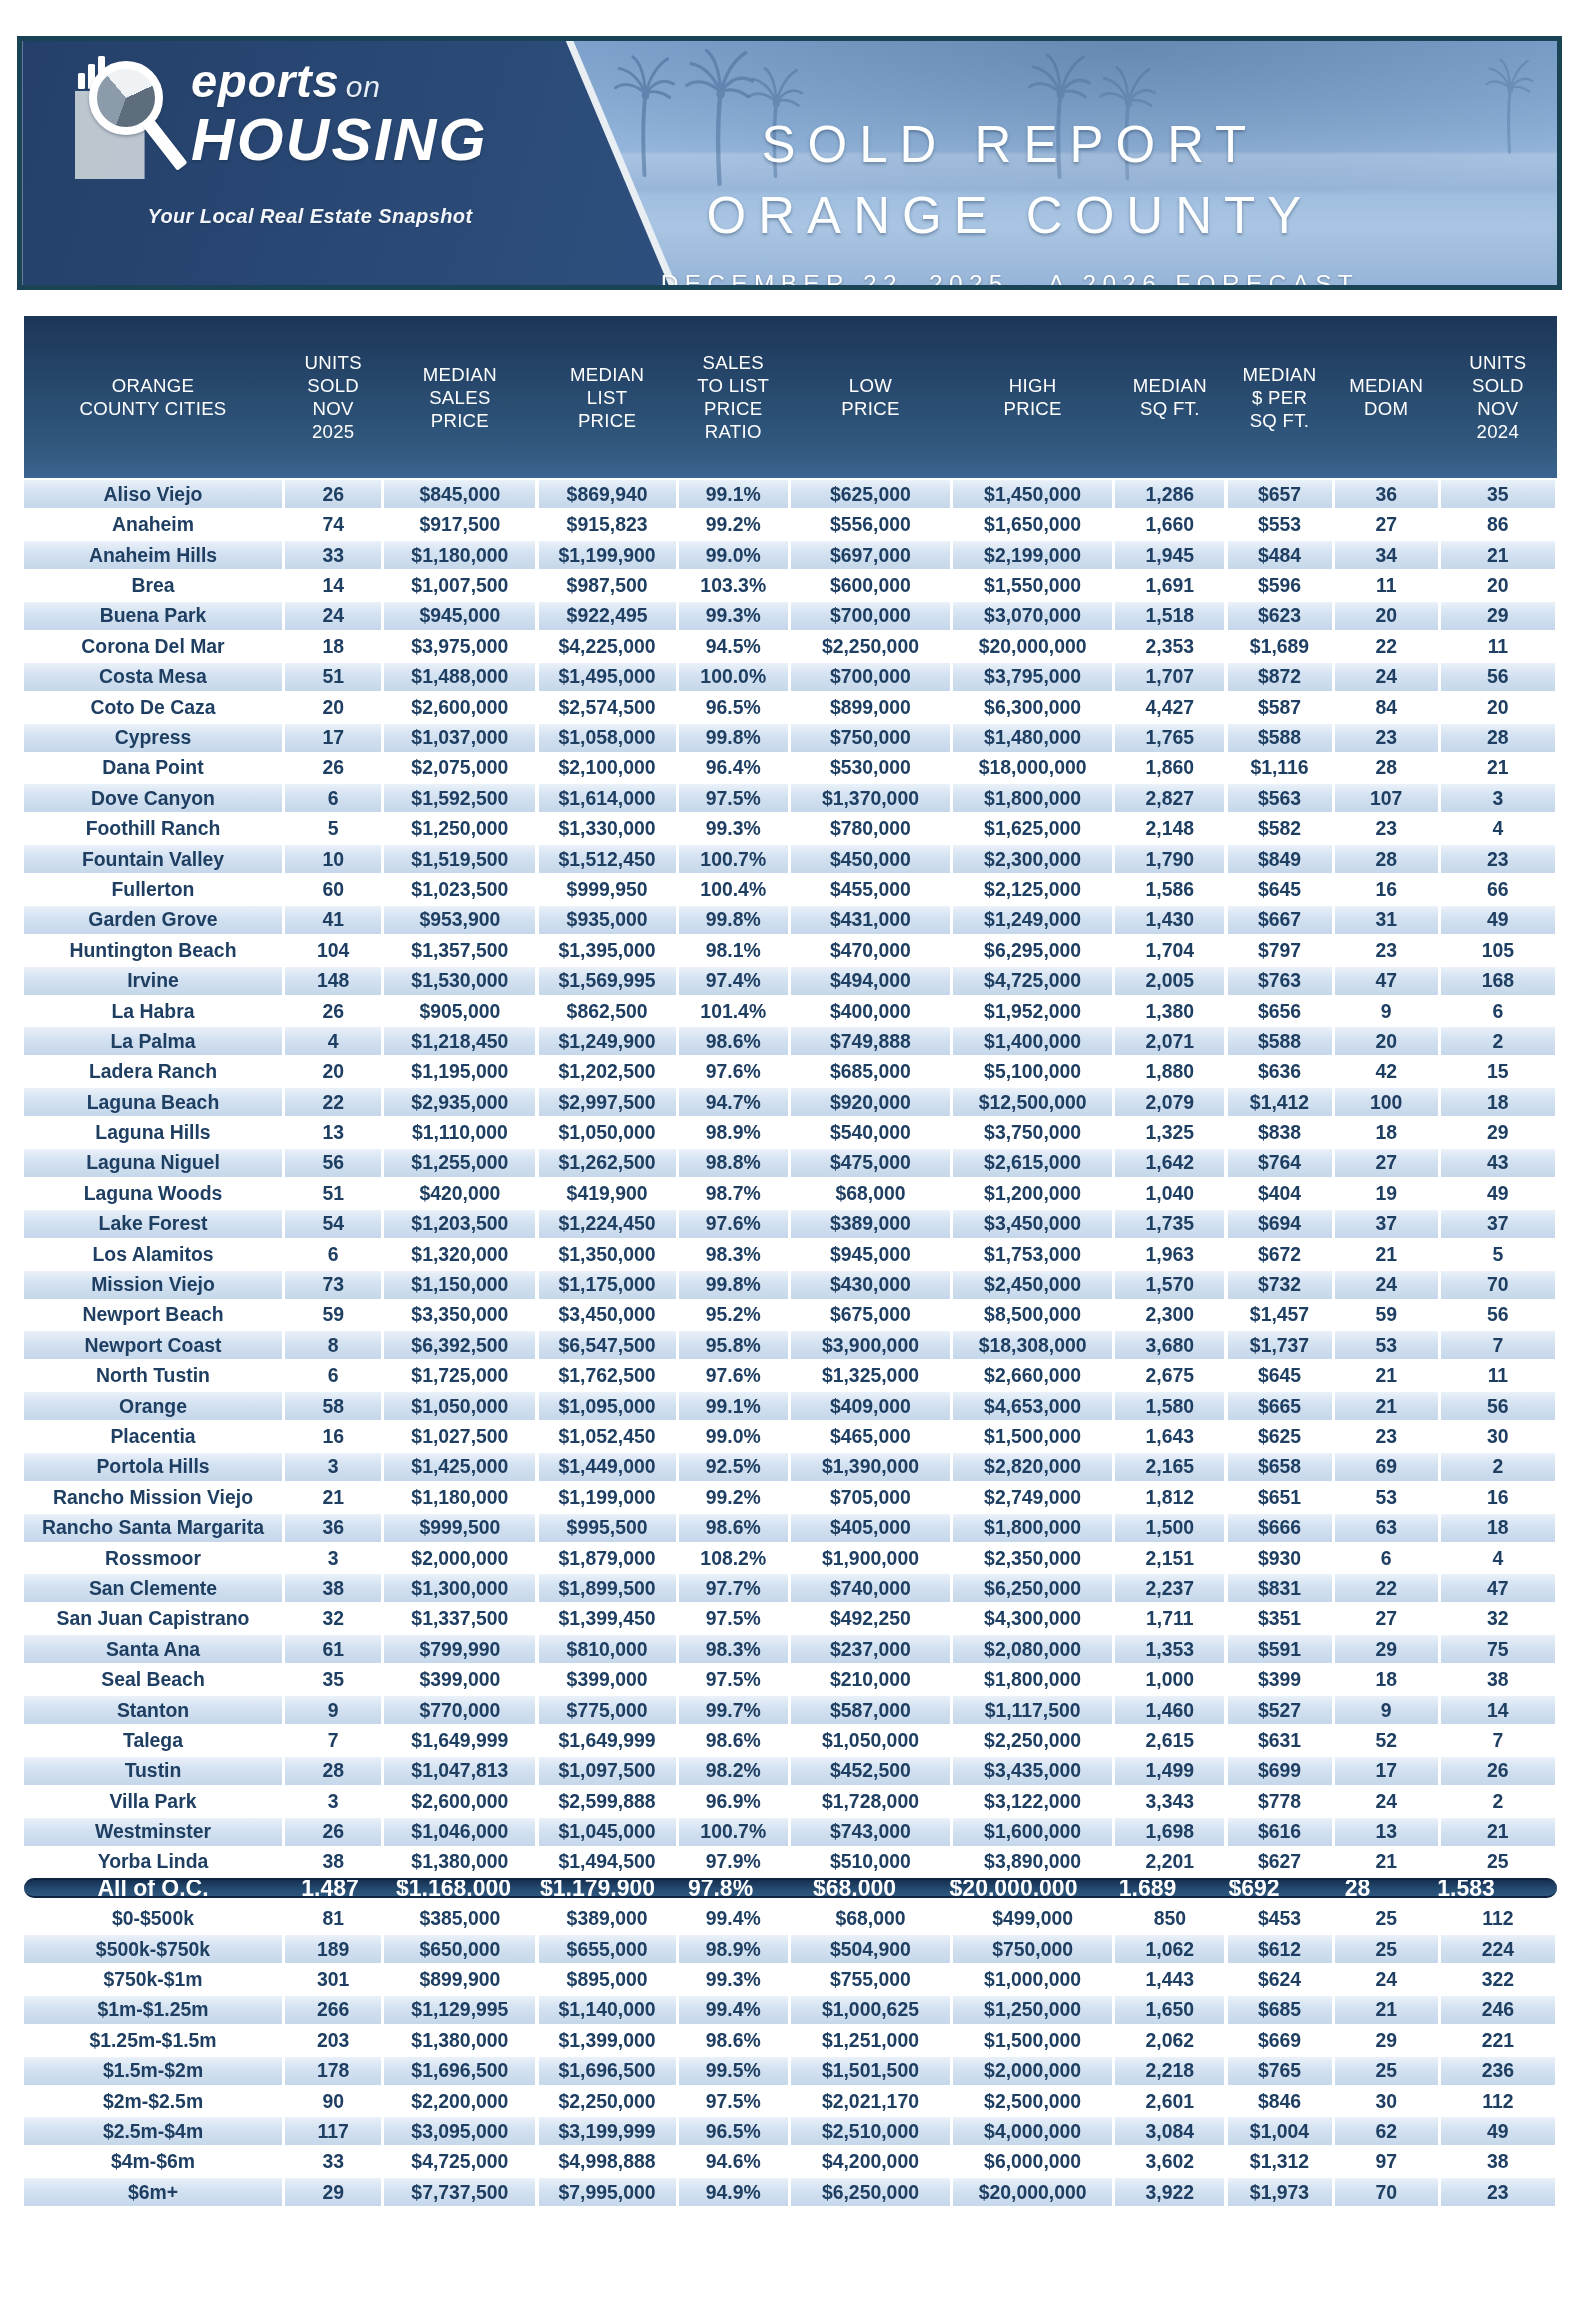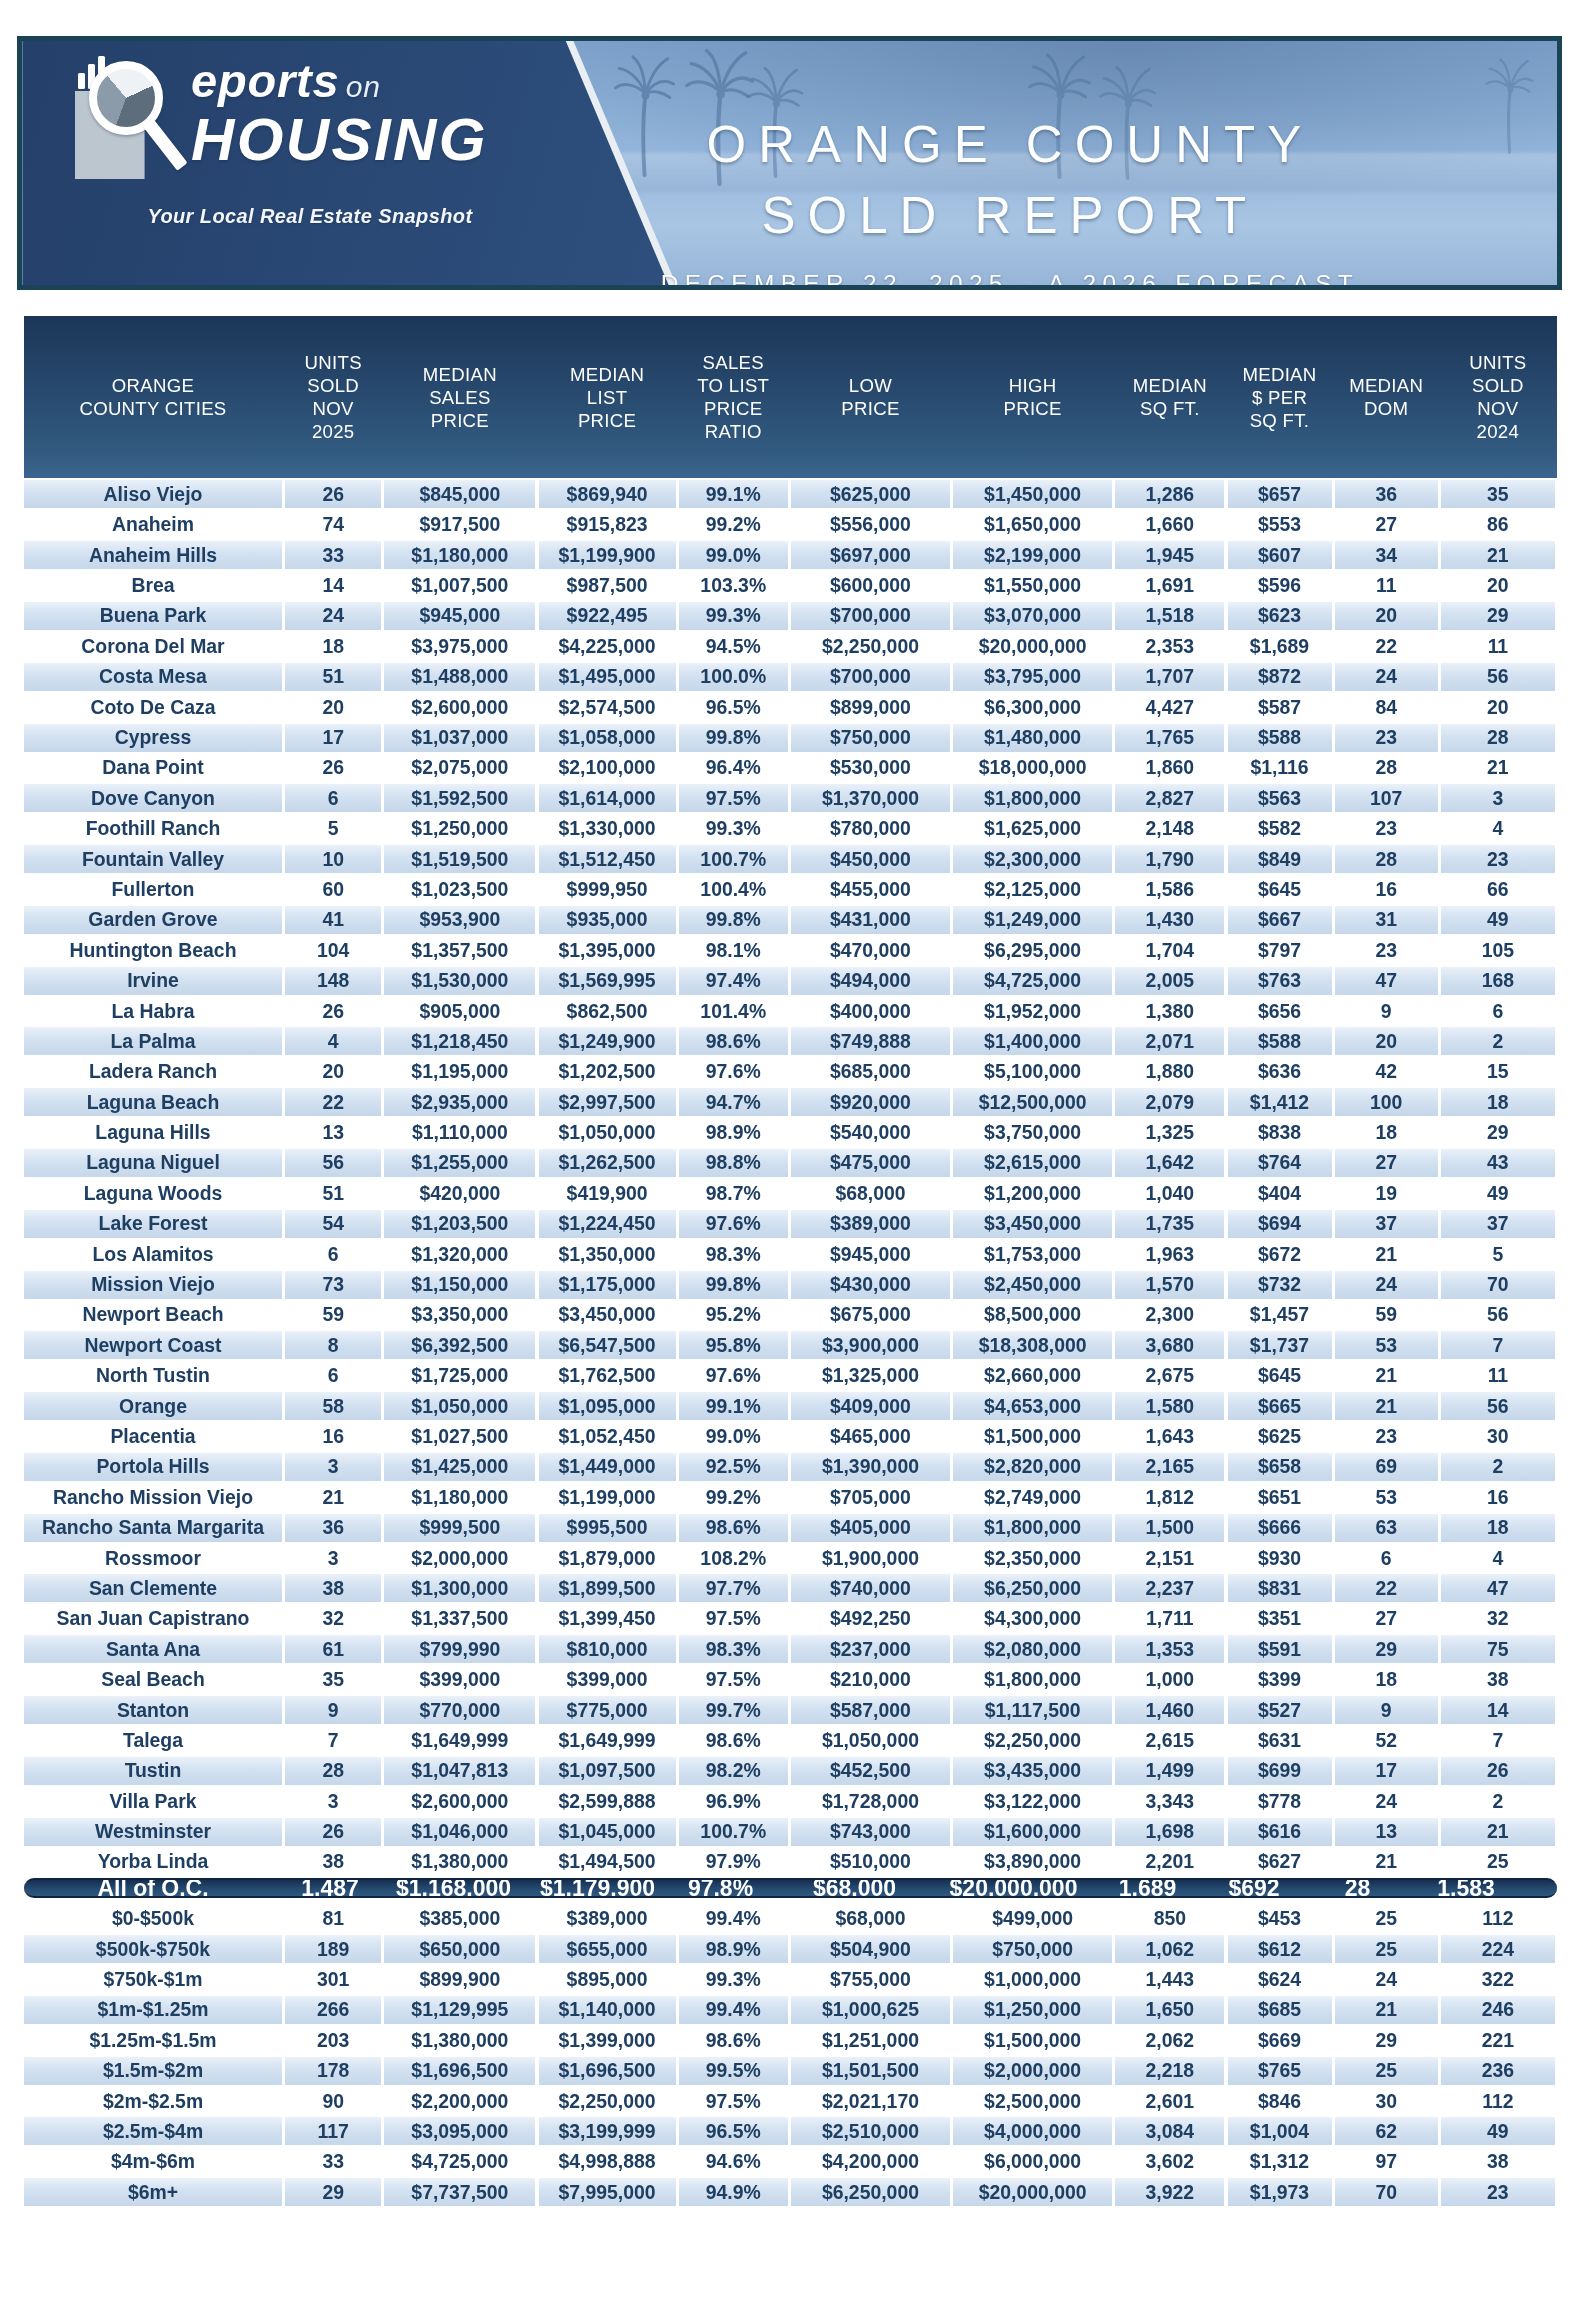--- a/index.html
+++ b/index.html
@@ -131,22 +131,22 @@
           </div>
           <div class="wordmark">
             <div class="word-line1"><span>eports</span><span class="word-on">on</span></div>
             <div class="word-housing">HOUSING</div>
           </div>
         </div>
         <div class="tagline">Your Local Real Estate Snapshot</div>
       </div>
     </div>
     <div class="title-block">
+      <div class="title-line">SOLD REPORT</div>
       <div class="title-line">ORANGE COUNTY</div>
-      <div class="title-line">SOLD REPORT</div>
       <div class="subtitle">DECEMBER 22, 2025 - A 2026 FORECAST</div>
     </div>
   </header>
 
   <main class="report-table">
     <div class="thead grid-row" id="thead">
         <div class="hcell">ORANGE
 COUNTY CITIES</div>
         <div class="hcell">UNITS
 SOLD
@@ -207,21 +207,21 @@
         </div>
         <div class="row grid-row blue">
           <div class="cell first">Anaheim Hills</div>
           <div class="cell">33</div>
           <div class="cell">$1,180,000</div>
           <div class="cell">$1,199,900</div>
           <div class="cell">99.0%</div>
           <div class="cell">$697,000</div>
           <div class="cell">$2,199,000</div>
           <div class="cell">1,945</div>
-          <div class="cell">$607</div>
+          <div class="cell">$484</div>
           <div class="cell">34</div>
           <div class="cell">21</div>
         </div>
         <div class="row grid-row white">
           <div class="cell first">Brea</div>
           <div class="cell">14</div>
           <div class="cell">$1,007,500</div>
           <div class="cell">$987,500</div>
           <div class="cell">103.3%</div>
           <div class="cell">$600,000</div>

